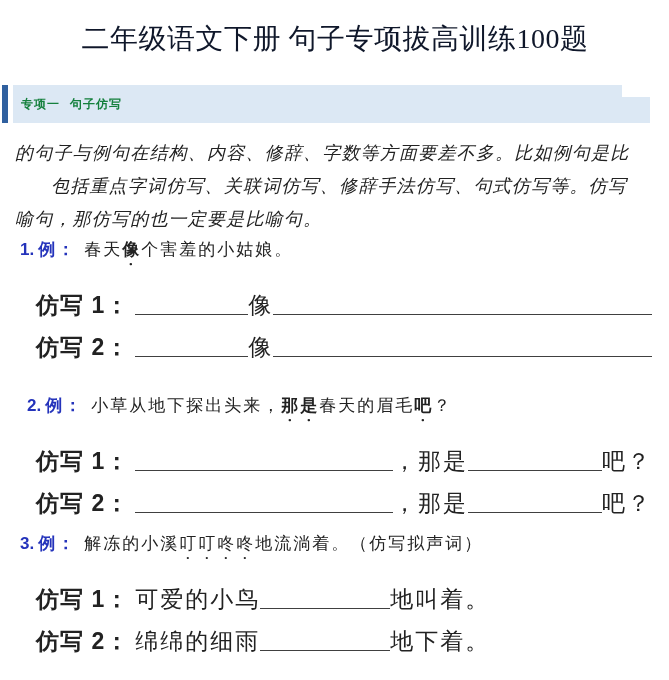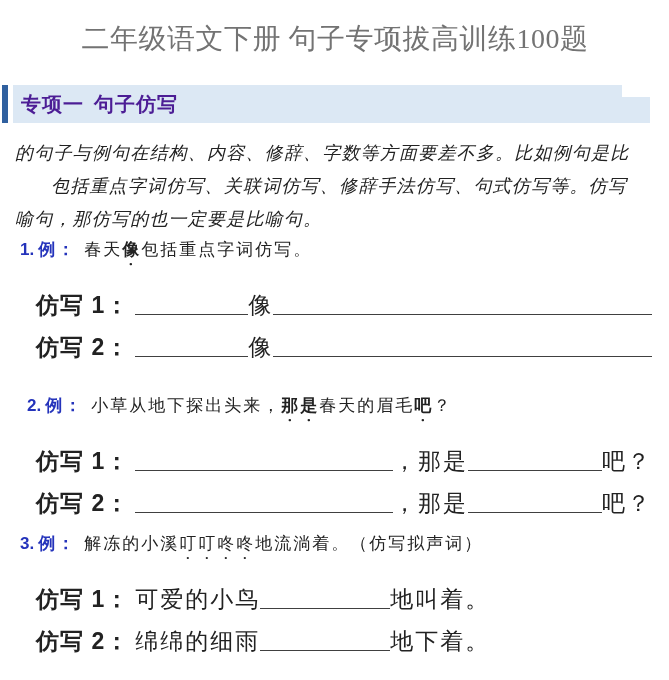--- a/index.html
+++ b/index.html
@@ -12,21 +12,21 @@
   }
   .doc { padding: 22px 14px 0 15px; }
 
   
   .title {
     margin: 0;
     font-size: 28px;
     line-height: 34px;
     font-weight: 400;
     text-align: center;
-    color: #737373;
+    color: #0f172a;
     letter-spacing: 0.5px;
     white-space: nowrap;
   }
 
   
   .section-header {
     margin-top: 29px;
     margin-left: -13px; 
     height: 38px;
     display: flex;
@@ -51,22 +51,22 @@
   
   .section-notch {
     position: absolute;
     top: 0; right: 0;
     width: 28px; height: 12px;
     background: #ffffff;
   }
   .section-label, .section-title {
     font-family: "Liberation Sans", "DejaVu Sans", sans-serif;
     font-weight: 700;
-    font-size: 20px;
-    color: #4c1d95;
+    font-size: 12px;
+    color: #15803d;
     letter-spacing: 1px;
   }
   .section-title { margin-left: 10px; }
 
   
   .intro {
     margin-top: 14px;
     width: 642px;
     font-style: italic;
     font-size: 18px;
@@ -158,21 +158,21 @@
   </div>
 
   <div class="intro">
     <div class="intro-line">的句子与例句在结构、内容、修辞、字数等方面要差不多。比如例句是比</div>
     <div class="intro-line indent">包括重点字词仿写、关联词仿写、修辞手法仿写、句式仿写等。仿写</div>
     <div class="intro-line">喻句，那仿写的也一定要是比喻句。</div>
   </div>
 
   <div>
     <div class="example-line ex1">
-      <span class="num">1.</span><span class="exlabel">例：</span><span>春天</span><span class="bold emph">像</span><span>包括重点字词仿写。</span>
+      <span class="num">1.</span><span class="exlabel">例：</span><span>春天</span><span class="bold emph">像</span><span>个害羞的小姑娘。</span>
     </div>
     <div class="row row-1">
       <span class="row-label">仿写 1：</span>
       <span class="blank w113"></span>
       <span class="rowtext">像</span>
       <span class="blank flexfill"></span>
     </div>
     <div class="row row-2">
       <span class="row-label">仿写 2：</span>
       <span class="blank w113"></span>

